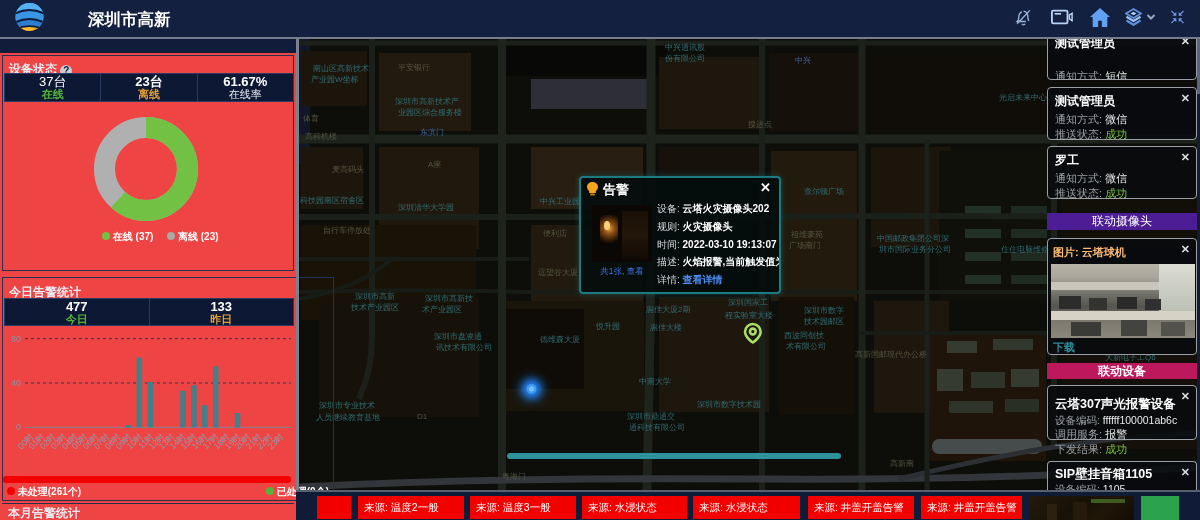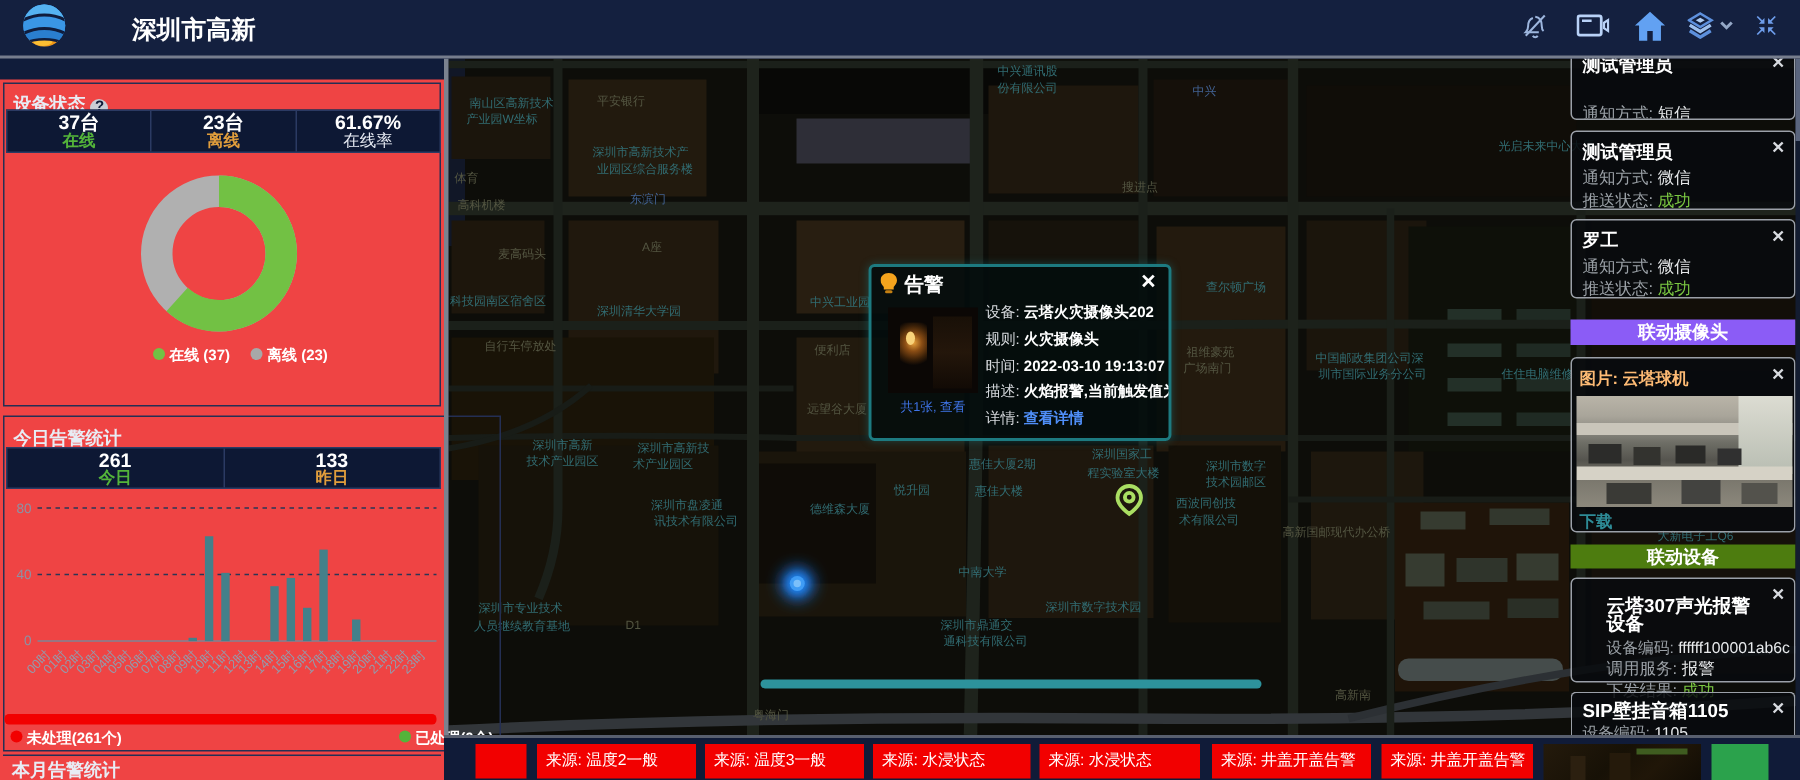--- a/index.html
+++ b/index.html
@@ -68,21 +68,21 @@
 
 <div class="abs" style="left:0;top:53px;width:296px;height:481px;background:#ef4444;z-index:30">
 
   <div class="abs" style="left:2px;top:2px;width:292px;height:216px;border:1px solid #242f54">
 
     <div class="abs" style="left:6px;top:5px;font-size:12px;font-weight:bold;color:#e8ecf4">设备状态 <span style="display:inline-block;width:12px;height:12px;border-radius:50%;background:#c9cdd6;color:#101c3a;font-size:10px;line-height:12px;text-align:center;vertical-align:-1px">?</span></div>
 
     <div class="abs" style="left:1px;top:17px;width:290px;height:29px;background:#0d1834;border:1px solid #2b3a63;display:flex;text-align:center">
 
       <div style="flex:1;border-right:1px solid #2b3a63;padding-top:1px">
-          <div style="font-size:13px;font-weight:bold;color:#fff;line-height:14px">37台</div>
+          <div style="font-size:13px;font-weight:normal;color:#fff;line-height:14px">37台</div>
           <div style="font-size:11px;color:#54b43a;font-weight:bold;line-height:11px">在线</div>
         </div>
 
       <div style="flex:1;border-right:1px solid #2b3a63;padding-top:1px">
           <div style="font-size:13px;font-weight:bold;color:#fff;line-height:14px">23台</div>
           <div style="font-size:11px;color:#e09d3c;font-weight:bold;line-height:11px">离线</div>
         </div>
 
       <div style="flex:1;padding-top:1px">
           <div style="font-size:13px;font-weight:bold;color:#fff;line-height:14px">61.67%</div>
@@ -101,21 +101,21 @@
     </div>
   </div>
 
   <div class="abs" style="left:2px;top:224px;width:332px;height:224px;border:1px solid #242f54">
 
     <div class="abs" style="left:6px;top:6px;font-size:12px;font-weight:bold;color:#e8ecf4">今日告警统计</div>
 
     <div class="abs" style="left:1px;top:20px;width:290px;height:28px;background:#0d1834;border:1px solid #2b3a63;display:flex;text-align:center">
 
       <div style="flex:1;border-right:1px solid #2b3a63;padding-top:1px">
-          <div style="font-size:13px;font-weight:bold;color:#fff;line-height:14px">261</div>
+          <div style="font-size:13px;font-weight:bold;color:#fff;line-height:14px">477</div>
           <div style="font-size:11px;color:#54b43a;font-weight:bold;line-height:11px">今日</div>
         </div>
 
       <div style="flex:1;padding-top:1px">
           <div style="font-size:13px;font-weight:bold;color:#fff;line-height:14px">133</div>
           <div style="font-size:11px;color:#e09d3c;font-weight:bold;line-height:11px">昨日</div>
         </div>
     </div>
 
     <svg class="abs" style="left:0;top:50px" width="292px" height="125" viewBox="0 0 292 125">
@@ -435,21 +435,21 @@
   <div class="abs" style="right:6px;top:4px;color:#d8dbe0;font-size:11px;font-weight:bold">✕</div>
 </div>
 
 <div class="abs" style="left:1047px;top:146px;width:150px;height:53px;background:rgba(8,10,14,0.85);border:1px solid #9ba0a8;border-radius:4px;padding:4px 7px;z-index:20;overflow:hidden">
   <div style="font-size:12px;font-weight:bold;color:#fff;line-height:11px;margin-top:4px">罗工</div>
   <div style="font-size:11px;color:#9aa0a6;line-height:10px;margin-top:7px">通知方式: <span style="color:#e8eaec">微信</span></div>
   <div style="font-size:11px;color:#9aa0a6;line-height:10px;margin-top:5px">推送状态: <span style="color:#7bc842">成功</span></div>
   <div class="abs" style="right:6px;top:4px;color:#d8dbe0;font-size:11px;font-weight:bold">✕</div>
 </div>
 
-<div class="abs" style="left:1047px;top:213px;width:150px;height:17px;background:#8b5cf6;color:#fff;font-size:12px;font-weight:bold;text-align:center;line-height:17px;z-index:20">联动摄像头</div>
+<div class="abs" style="left:1047px;top:213px;width:150px;height:17px;background:#4c1d95;color:#fff;font-size:12px;font-weight:normal;text-align:center;line-height:17px;z-index:20">联动摄像头</div>
 
 <div class="abs" style="left:1047px;top:238px;width:150px;height:117px;background:rgba(8,10,14,0.85);border:1px solid #9ba0a8;border-radius:4px;padding:4px 5px;z-index:20">
   <div style="font-size:11px;font-weight:bold;color:#fdba74;margin-top:2px">图片: 云塔球机</div>
   <div class="abs" style="right:6px;top:4px;color:#d8dbe0;font-size:11px;font-weight:bold">✕</div>
 
   <div class="abs" style="left:3px;top:25px;width:144px;height:74px;background:linear-gradient(180deg,#b9b4a8 0%,#a9a59a 18%,#8e8c84 30%,#6e6e66 42%,#55544e 58%,#7a776d 75%,#8c887c 100%);overflow:hidden">
     <div class="abs" style="left:0;top:18px;width:144px;height:8px;background:#c9c5ba"></div>
     <div class="abs" style="left:108px;top:0;width:36px;height:52px;background:linear-gradient(180deg,#dcdcd2,#b8bdb2)"></div>
     <div class="abs" style="left:8px;top:32px;width:22px;height:13px;background:#2c2c2a"></div>
     <div class="abs" style="left:38px;top:34px;width:18px;height:12px;background:#33332f"></div>
@@ -457,23 +457,23 @@
     <div class="abs" style="left:94px;top:35px;width:16px;height:11px;background:#303030"></div>
     <div class="abs" style="left:0px;top:47px;width:144px;height:9px;background:#d6d2c6"></div>
     <div class="abs" style="left:20px;top:58px;width:30px;height:14px;background:#3a3a36"></div>
     <div class="abs" style="left:70px;top:56px;width:26px;height:16px;background:#434340"></div>
     <div class="abs" style="left:110px;top:58px;width:24px;height:14px;background:#53524c"></div>
   </div>
 
   <div class="abs" style="left:5px;top:101px;font-size:11px;color:#2e8b96;font-weight:bold">下载</div>
 </div>
 
-<div class="abs" style="left:1047px;top:363px;width:150px;height:16px;background:#4d7c0f;color:#fff;font-size:12px;font-weight:bold;text-align:center;line-height:16px;z-index:20">联动设备</div>
-
-<div class="abs" style="left:1047px;top:385px;width:150px;height:70px;background:rgba(8,10,14,0.85);border:1px solid #9ba0a8;border-radius:4px;padding:5px 23px;z-index:20">
+<div class="abs" style="left:1047px;top:363px;width:150px;height:16px;background:#be185d;color:#fff;font-size:12px;font-weight:bold;text-align:center;line-height:16px;z-index:20">联动设备</div>
+
+<div class="abs" style="left:1047px;top:385px;width:150px;height:55px;background:rgba(8,10,14,0.85);border:1px solid #9ba0a8;border-radius:4px;padding:5px 7px;z-index:20">
   <div style="font-size:12.5px;font-weight:bold;color:#fff;line-height:12px;margin-top:7px">云塔307声光报警设备</div>
   <div style="font-size:10.5px;color:#9aa0a6;line-height:10px;margin-top:5px;white-space:nowrap">设备编码: <span style="color:#e8eaec">ffffff100001ab6c</span></div>
   <div style="font-size:11px;color:#9aa0a6;line-height:11px;margin-top:4px">调用服务: <span style="color:#e8eaec">报警</span></div>
   <div style="font-size:11px;color:#9aa0a6;line-height:11px;margin-top:4px">下发结果: <span style="color:#7bc842">成功</span></div>
   <div class="abs" style="right:6px;top:4px;color:#d8dbe0;font-size:11px;font-weight:bold">✕</div>
 </div>
 
 <div class="abs" style="left:1047px;top:461px;width:150px;height:29px;background:rgba(8,10,14,0.85);border:1px solid #9ba0a8;border-radius:4px 4px 0 0;border-bottom:none;padding:4px 7px;z-index:20">
   <div style="font-size:12.5px;font-weight:bold;color:#fff;line-height:12px;margin-top:2px">SIP壁挂音箱1105</div>
   <div style="font-size:10.5px;color:#9aa0a6;line-height:10px;margin-top:4px">设备编码: <span style="color:#e8eaec">1105</span></div>

